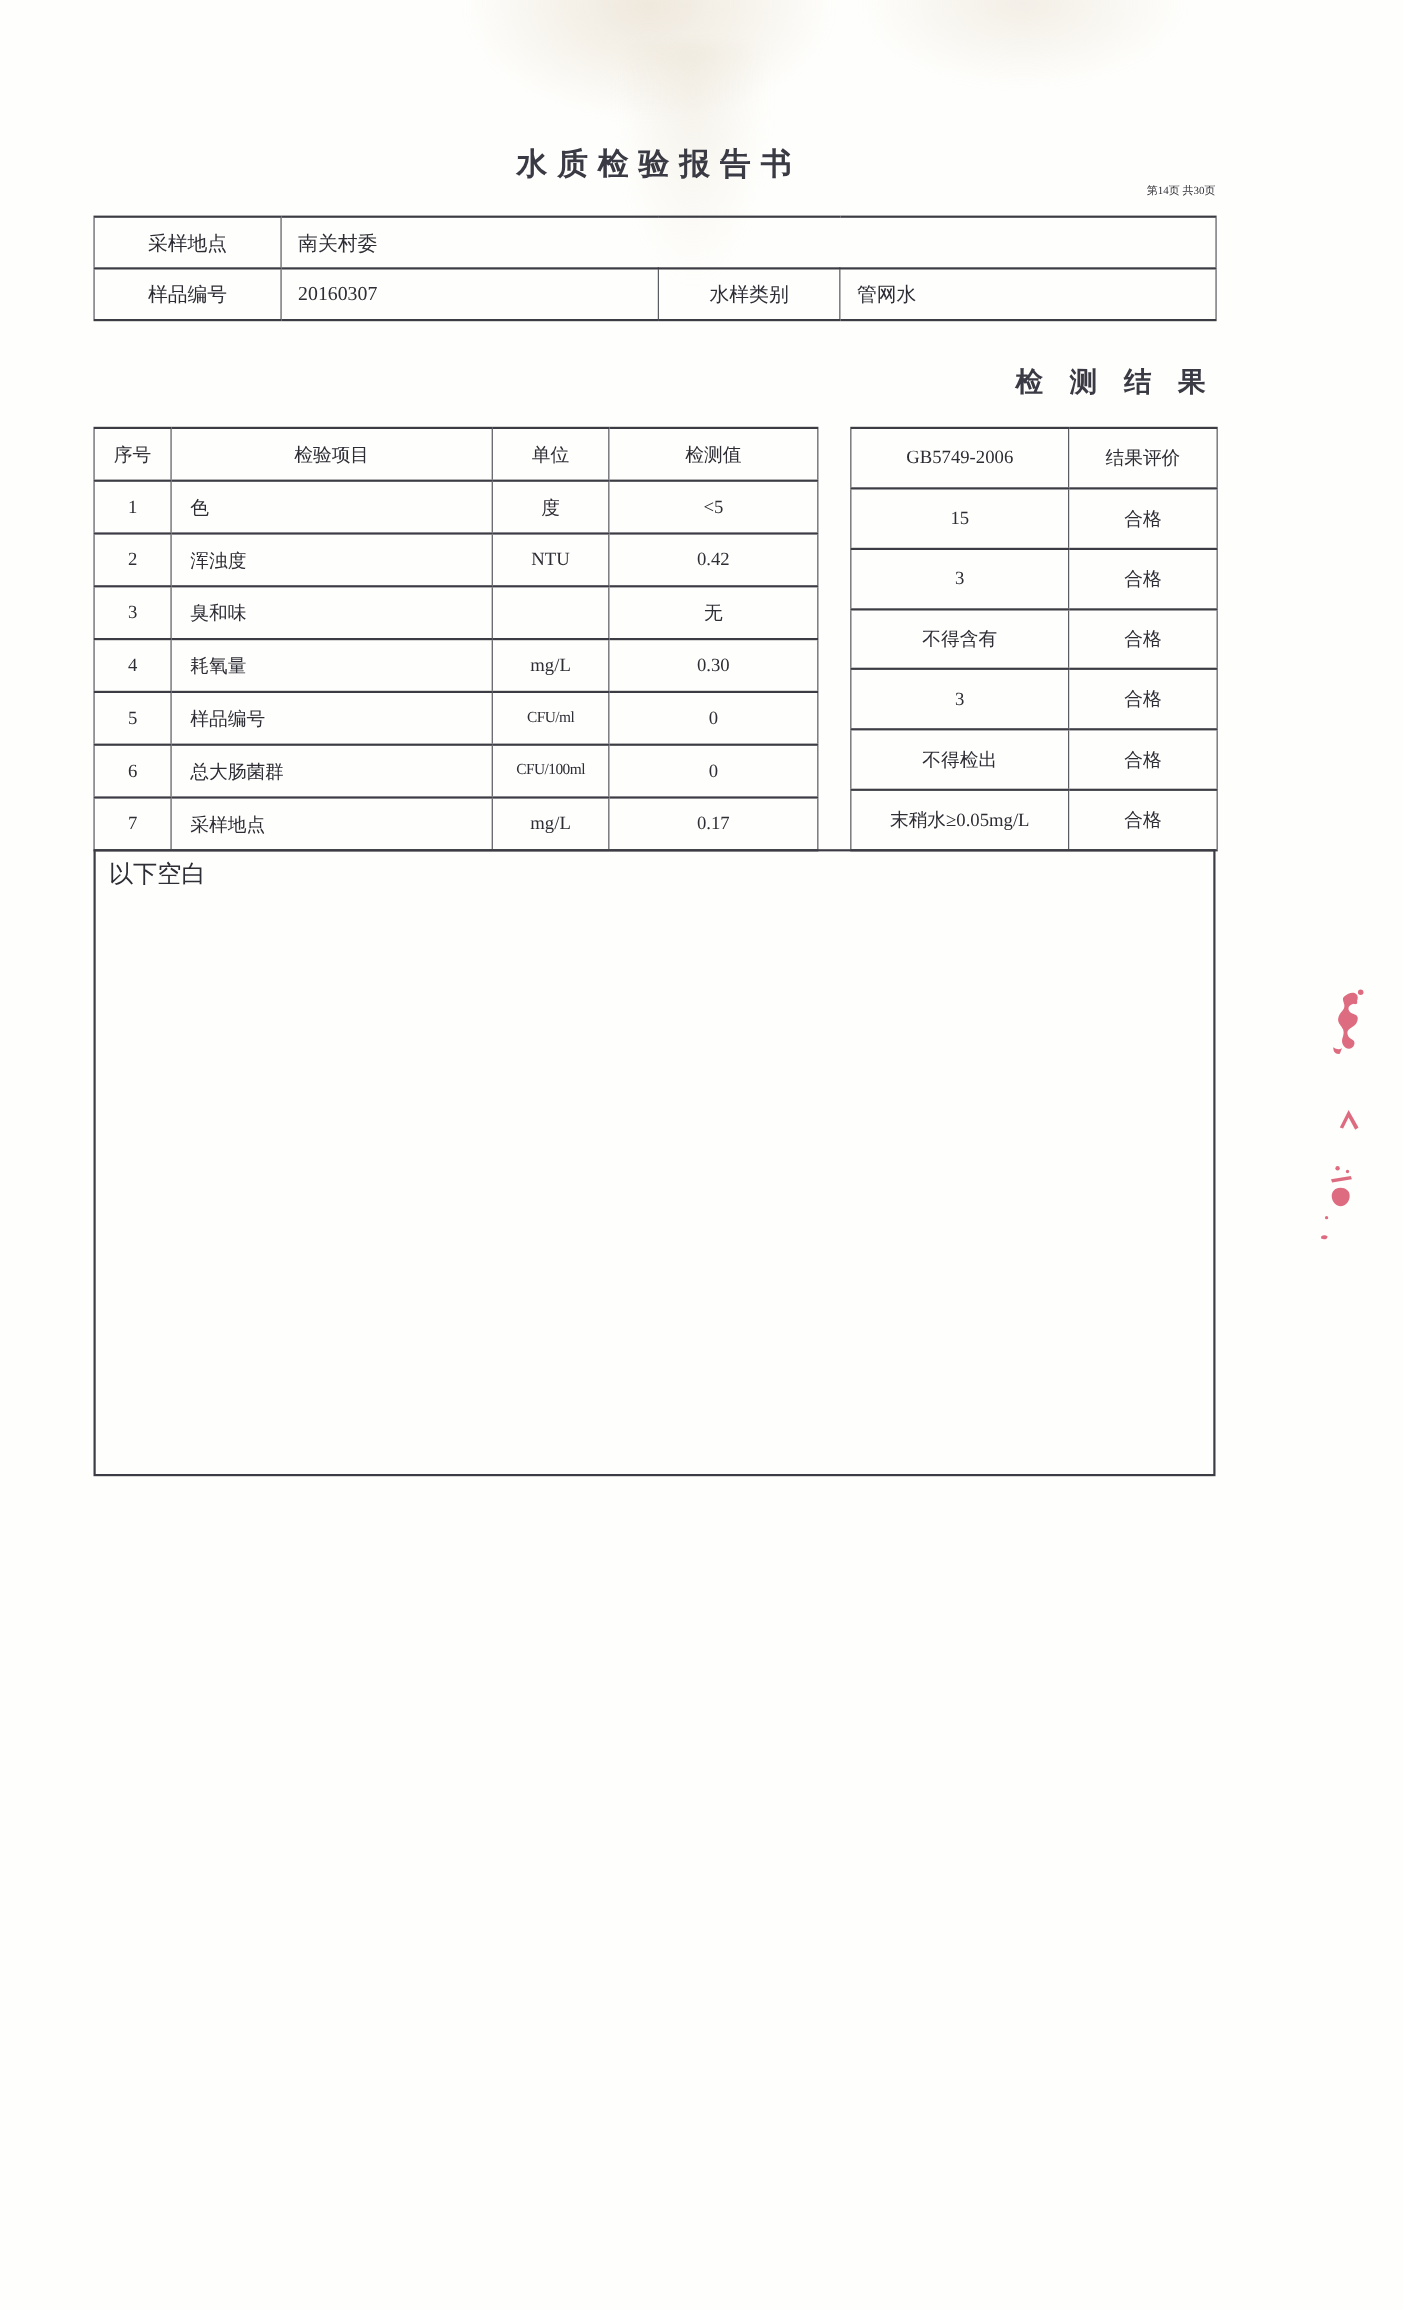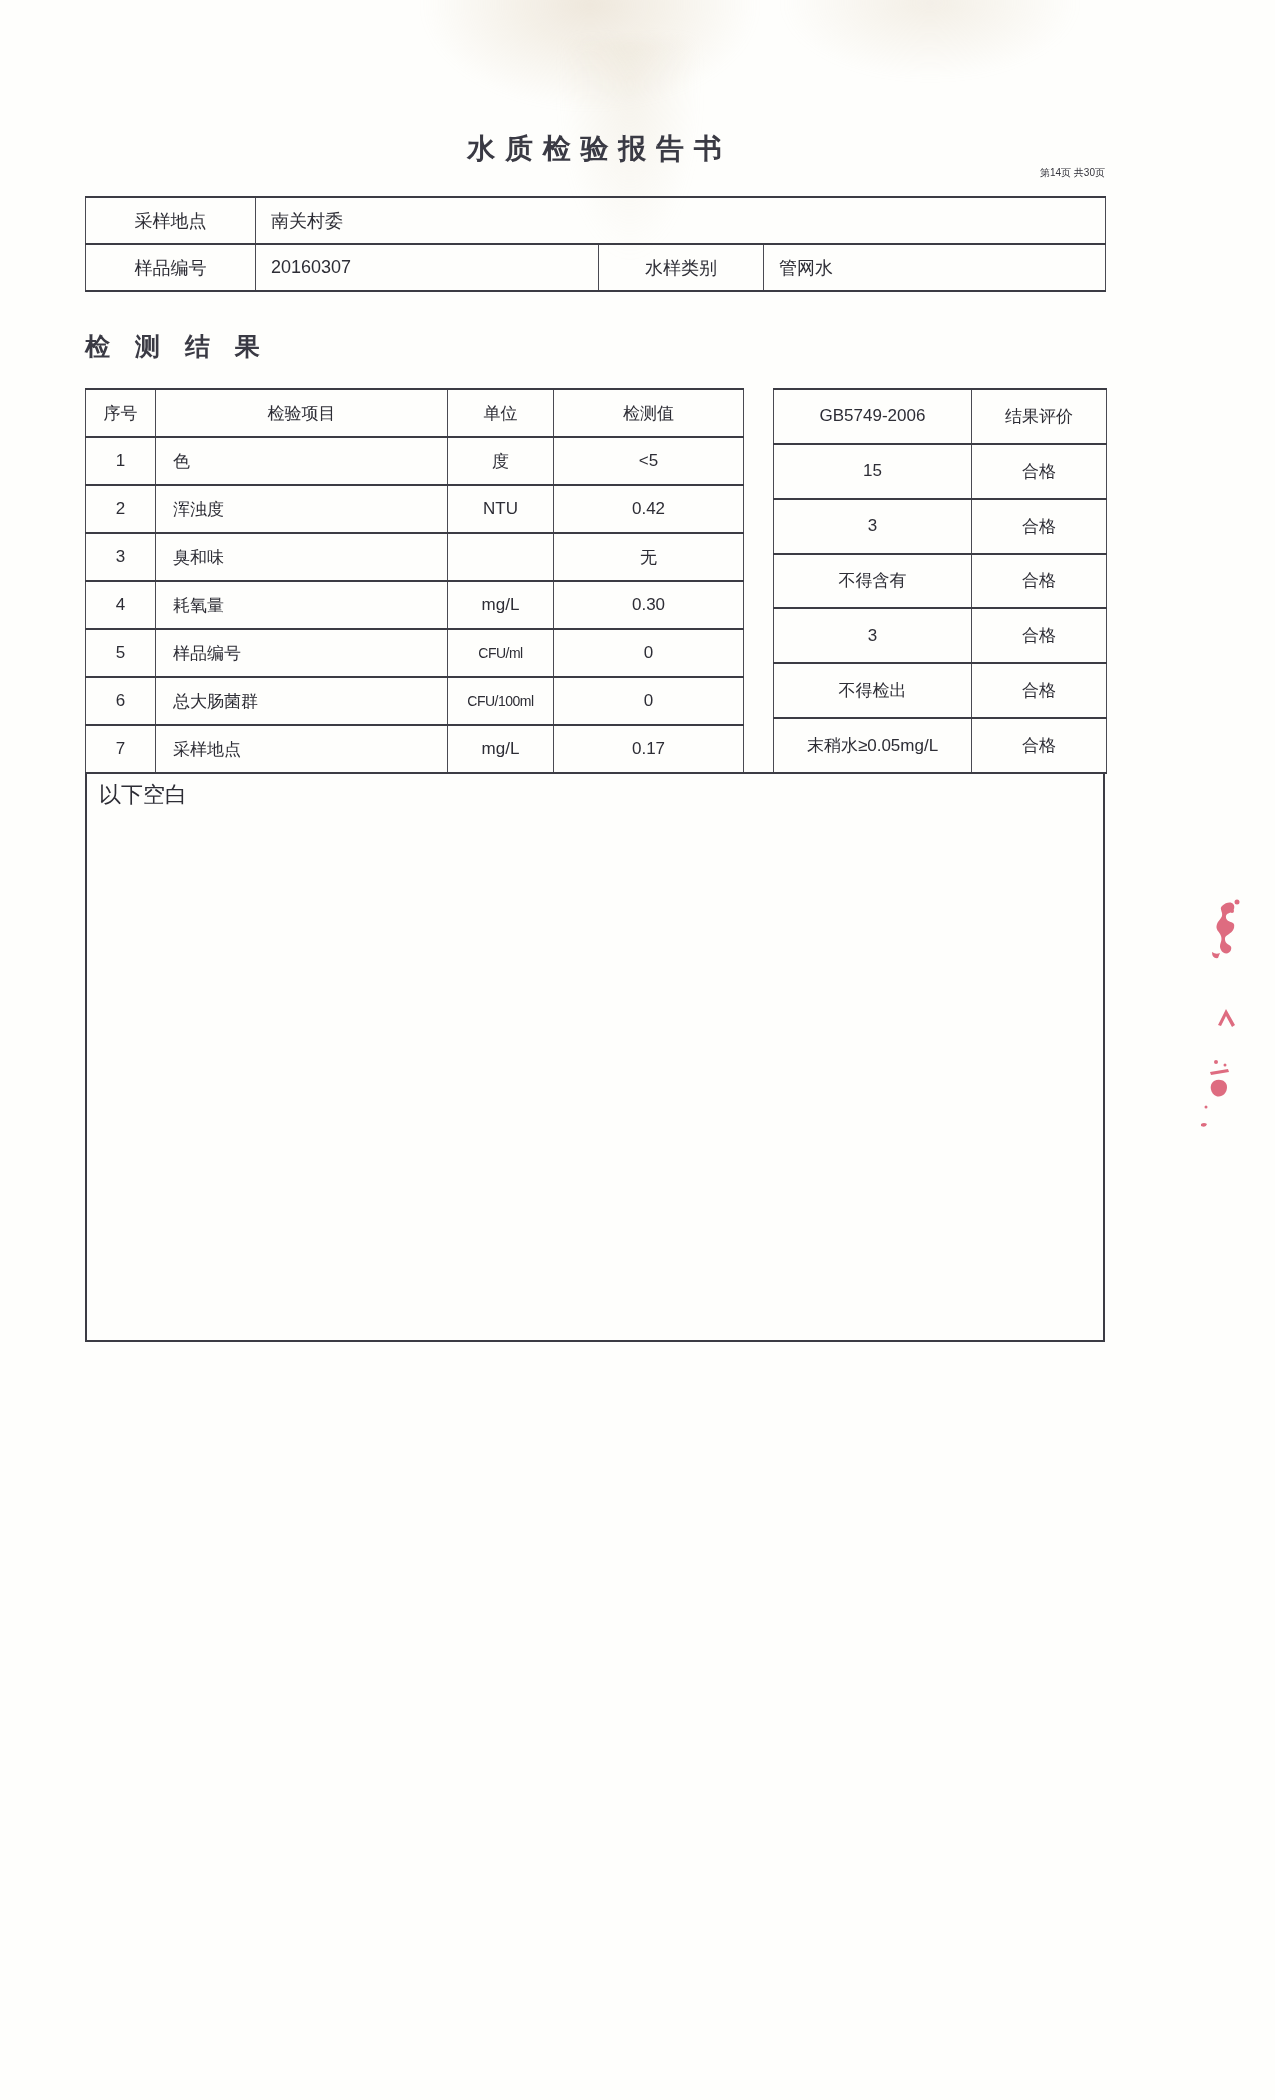--- a/index.html
+++ b/index.html
@@ -3,21 +3,21 @@
 <meta charset="utf-8">
 <style>
   * { box-sizing: border-box; }
   html, body { margin: 0; padding: 0; background: #ffffff; }
   .paper {
     position: relative;
     width: 1275px;
     height: 2100px;
     background: #fefefc;
     overflow: hidden;
-    font-family: Liberation Sans, sans-serif;
+    font-family: Liberation Serif, serif;
     color: #2d2d35;
     padding-left: 43px;
   }
   
   .smudge { position: absolute; pointer-events: none; }
   .smudge.s1 { left: 420px; top: -40px; width: 340px; height: 150px;
     background: radial-gradient(ellipse at 50% 30%, rgba(214,196,168,0.38), rgba(214,196,168,0) 70%);
     filter: blur(4px); }
   .smudge.s2 { left: 780px; top: -30px; width: 300px; height: 110px;
     background: radial-gradient(ellipse at 50% 30%, rgba(216,200,175,0.28), rgba(216,200,175,0) 70%);
@@ -43,21 +43,21 @@
     white-space: nowrap;
   }
   .info-table { position: absolute; left: 85px; top: 196px; width: 1020px; }
   .info-table tr { height: 47px; }
   .info-table .lbl { text-align: center; font-size: 18px; }
   .info-table .val { text-align: left; padding-left: 15px; font-size: 18px; margin-top: 39px; }
   .info-table .ctr { text-align: center; font-size: 18px; }
 
   .section-title {
     position: absolute; left: 85px; top: 330px; width: 1020px;
-    text-align: left; font-size: 25px; font-weight: 600;
+    text-align: right; font-size: 25px; font-weight: 600;
     letter-spacing: 9px; color: #3a3a44;
   }
 
   .results-wrap { position: absolute; left: 85px; top: 388px; display: flex; gap: 29px; }
   .results-left  { width: 658px; }
   .results-right { width: 333px; }
   .results-left tr, .results-right tr { height: 48px; }
   .cell-c { text-align: center; }
   .cell-l { text-align: left; padding-left: 17px; }
   .unit-sm { font-size: 14px; letter-spacing: -0.5px; }

